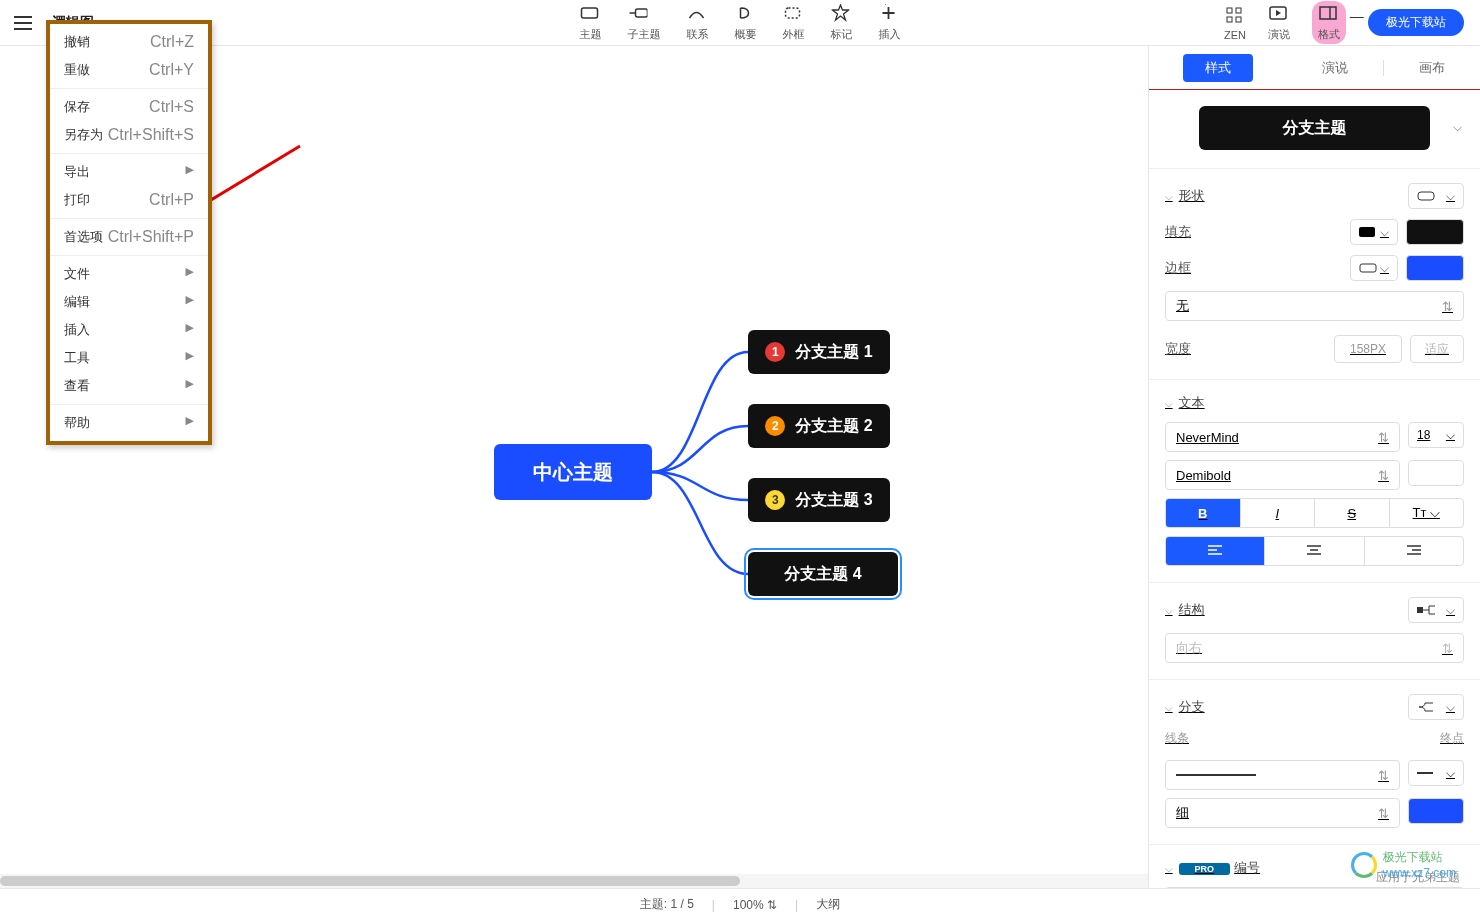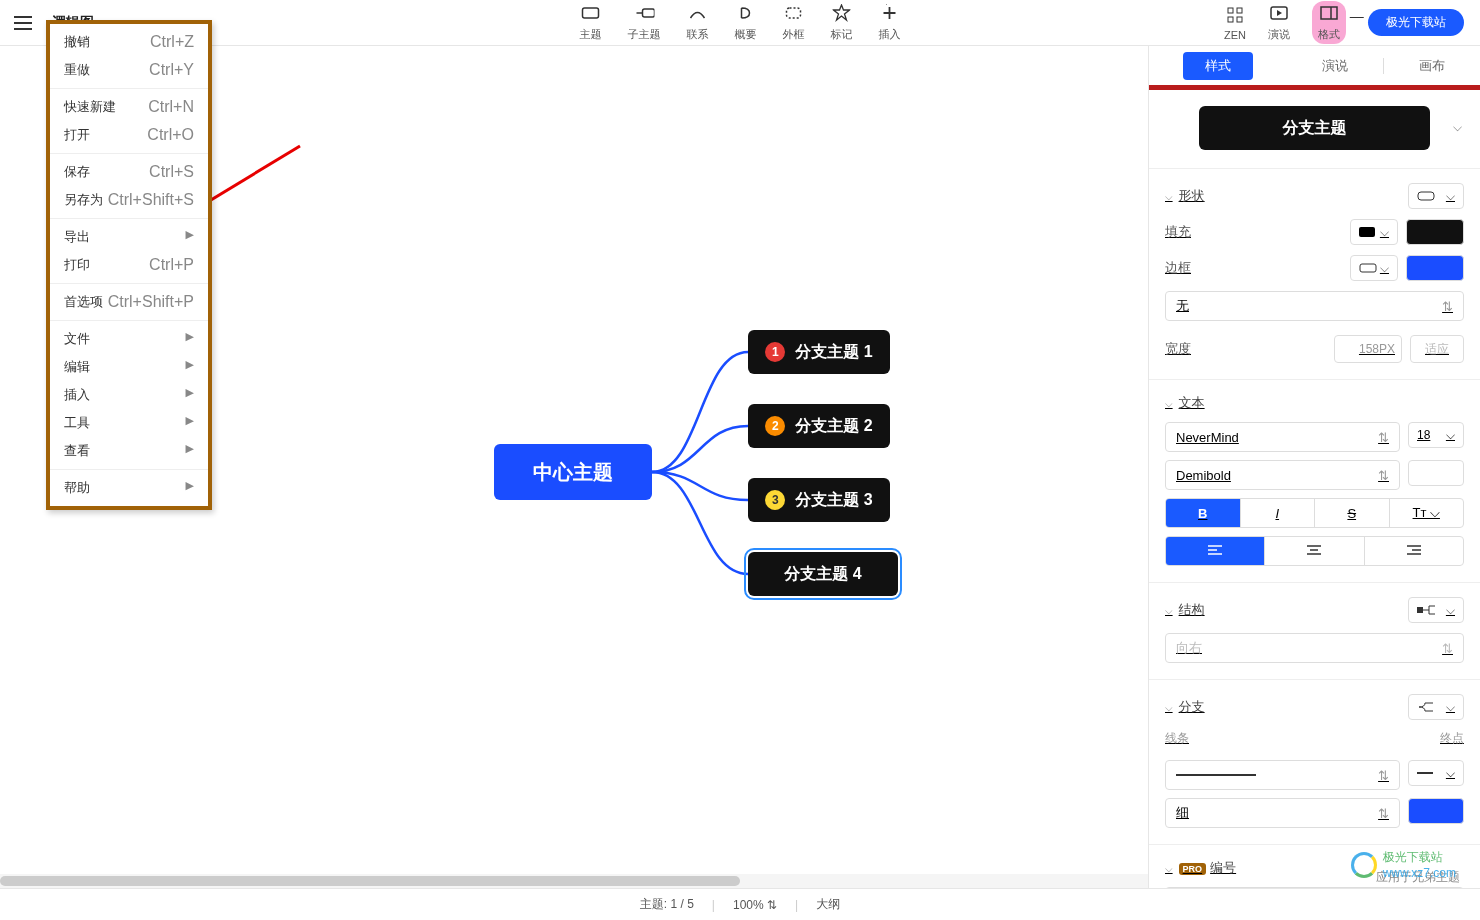--- a/index.html
+++ b/index.html
@@ -4,21 +4,21 @@
 <style>
 * { box-sizing: border-box; margin: 0; padding: 0; font-family: "Microsoft YaHei", "PingFang SC", sans-serif; }
 body { width: 1480px; height: 920px; background: #fff; overflow: hidden; position: relative; }
 
 
 .toolbar { height: 46px; display: flex; align-items: center; border-bottom: 1px solid #e6e6e6; padding: 0 8px; position: relative; }
 .hamburger { width: 24px; height: 24px; margin-left: 6px; margin-right: 14px; display: flex; flex-direction: column; justify-content: center; gap: 4px; cursor: pointer; }
 .hamburger span { height: 2px; background: #333; width: 18px; }
 .tab-title { font-size: 14px; font-weight: 600; color: #222; }
 .tool-center { position: absolute; left: 50%; transform: translateX(-50%); display: flex; gap: 26px; }
-.tool-btn { display: flex; flex-direction: column; align-items: center; gap: 4px; cursor: pointer; font-size: 11px; color: #555; }
+.tool-btn { display: flex; flex-direction: column; gap: 4px; cursor: pointer; font-size: 11px; color: #555; }
 .tool-btn .ic { width: 20px; height: 20px; display: flex; align-items: center; justify-content: center; }
 .tool-right { position: absolute; right: 16px; display: flex; align-items: center; gap: 22px; }
 .subscribe-btn { background: #1a5aff; color: #fff; border: none; border-radius: 14px; padding: 5px 18px; font-size: 12px; cursor: pointer; }
 
 
 .win-row { position: absolute; top: 8px; right: 24px; display: flex; gap: 34px; font-size: 14px; color: #333; }
 .win-row span { cursor: pointer; }
 
 
 .dropdown { position: absolute; left: 46px; top: 6px; width: 166px; background: #fff; border: 4px solid #a16207; box-shadow: 2px 3px 6px rgba(0,0,0,0.2); font-size: 13px; z-index: 100; margin-top: 14px; }
@@ -35,42 +35,42 @@
 .branch-node { background: #111; height: 44px; font-size: 16px; padding: 0 16px; }
 .branch-node.selected { outline: 2px solid #2a8cff; outline-offset: 2px; }
 .branch-node .num { width: 20px; height: 20px; border-radius: 50%; display: inline-flex; align-items: center; justify-content: center; font-size: 12px; margin-right: 10px; font-weight: 700; color: #fff; }
 svg.connectors { position: absolute; left: 0; top: 0; }
 
 
 svg.red-arrow { position: absolute; left: 0; top: 0; pointer-events: none; }
 
 
 .panel { position: absolute; right: 0; top: 46px; width: 332px; bottom: 32px; border-left: 1px solid #e6e6e6; background: #fff; display: flex; flex-direction: column; overflow: hidden; }
-.panel-tabs { display: flex; border-bottom: 5px solid #b91c1c; height: 44px; align-items: center; }
+.panel-tabs { display: flex; border-bottom: 1px solid #b91c1c; height: 44px; align-items: center; }
 .panel-tabs .ptab { flex: 1; text-align: center; font-size: 13px; color: #666; cursor: pointer; padding: 10px 0; }
 .panel-tabs .ptab.active { background: #1a5aff; color: #fff; border-radius: 4px; margin: 6px 34px; padding: 5px 0; flex: 0 0 70px; }
 .panel-tabs .sep { width: 1px; height: 16px; background: #ddd; }
 .panel-body { flex: 1; overflow-y: auto; padding: 10px 16px 0; }
 .theme-select { background: #111; color: #fff; border-radius: 6px; height: 44px; display: flex; align-items: center; justify-content: center; font-weight: 700; font-size: 16px; margin: 6px 10px 18px; position: relative; }
 .theme-caret { position: absolute; right: -22px; top: 14px; color: #777; font-size: 12px; }
 .section { margin-bottom: 16px; text-decoration: underline; }
 .sec-head { display: flex; align-items: center; justify-content: space-between; font-size: 13px; color: #444; margin-bottom: 10px; }
 .sec-head .chev { color: #999; margin-right: 6px; font-size: 10px; }
 .ctrl-row { display: flex; align-items: center; justify-content: space-between; margin-bottom: 10px; font-size: 13px; color: #555; }
 .ctrl-row .lbl { width: 40px; }
 .pill { border: 1px solid #ddd; border-radius: 4px; height: 26px; display: flex; align-items: center; padding: 0 8px; font-size: 12px; background: #fff; }
 .color-sw { width: 58px; height: 26px; border-radius: 4px; border: 1px solid #ddd; }
 .select-full { border: 1px solid #ddd; border-radius: 4px; height: 30px; display: flex; align-items: center; justify-content: space-between; padding: 0 10px; font-size: 13px; width: 100%; }
 .btn-grid { display: flex; gap: 0; border: 1px solid #ddd; border-radius: 4px; overflow: hidden; }
 .btn-grid .b { flex: 1; height: 28px; display: flex; align-items: center; justify-content: center; font-size: 13px; border-right: 1px solid #ddd; cursor: pointer; }
 .btn-grid .b:last-child { border-right: none; }
 .btn-grid .b.act { background: #1a5aff; color: #fff; }
-.num-input { border: 1px solid #ddd; border-radius: 4px; height: 28px; width: 68px; display: flex; align-items: center; justify-content: flex-end; padding: 0 6px; font-size: 12px; color: #999; }
+.num-input { border: 1px solid #ddd; border-radius: 4px; height: 28px; width: 68px; display: flex; align-items: center; justify-content: center; padding: 0 6px; font-size: 12px; color: #999; }
 .adapt-btn { border: 1px solid #ddd; border-radius: 4px; height: 28px; width: 54px; display: flex; align-items: center; justify-content: center; font-size: 12px; color: #bbb; }
-.pro-badge { background: #a16207; color: #fff; font-size: 9px; border-radius: 3px; padding: 1px 4px; margin-right: 4px; font-weight: 700; }
+.pro-badge { background: #0369a1; color: #fff; font-size: 9px; border-radius: 3px; padding: 1px 16px; margin-right: 4px; font-weight: 700; }
 
 
 .status { position: absolute; left: 0; right: 0; bottom: 0; height: 32px; border-top: 1px solid #e6e6e6; display: flex; align-items: center; justify-content: center; font-size: 12px; color: #555; gap: 18px; }
 .status .sep { color: #ccc; }
 .scrollbar-h { position: absolute; left: 0; right: 332px; bottom: 32px; height: 14px; background: #f5f5f5; }
 .scrollbar-h .thumb { position: absolute; top: 2px; bottom: 2px; left: 0; width: 740px; background: #ccc; border-radius: 5px; }
 
 
 .watermark { position: absolute; right: 24px; bottom: 40px; font-size: 12px; color: #44b05a; display: flex; align-items: center; gap: 6px; opacity: 0.85; }
 .watermark .logo { width: 26px; height: 26px; border: 3px solid #2aa3e8; border-radius: 50%; border-right-color: #ffd200; border-bottom-color: #44b05a; }
@@ -191,30 +191,20 @@
 
 <div class="dropdown">
   <div class="grp">
     <div class="item">
         <span>撤销</span>
         <span class="sc">Ctrl+Z</span>
       </div>
     <div class="item">
         <span>重做</span>
         <span class="sc">Ctrl+Y</span>
-      </div>
-  </div>
-  <div class="grp">
-    <div class="item">
-        <span>快速新建</span>
-        <span class="sc">Ctrl+N</span>
-      </div>
-    <div class="item">
-        <span>打开</span>
-        <span class="sc">Ctrl+O</span>
       </div>
   </div>
   <div class="grp">
     <div class="item">
         <span>保存</span>
         <span class="sc">Ctrl+S</span>
       </div>
     <div class="item">
         <span>另存为</span>
         <span class="sc">Ctrl+Shift+S</span>

